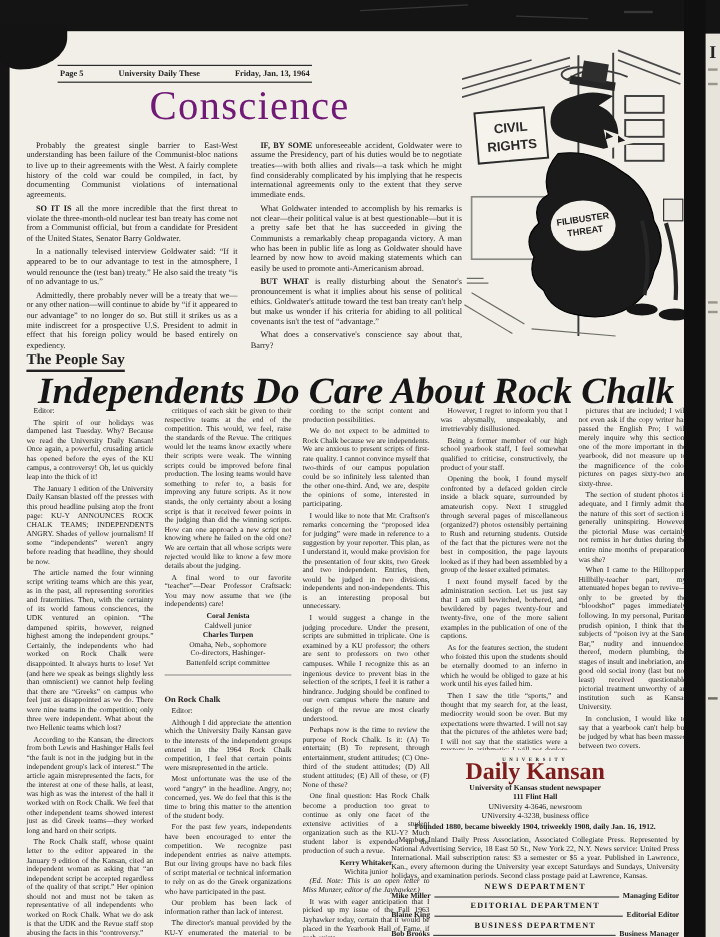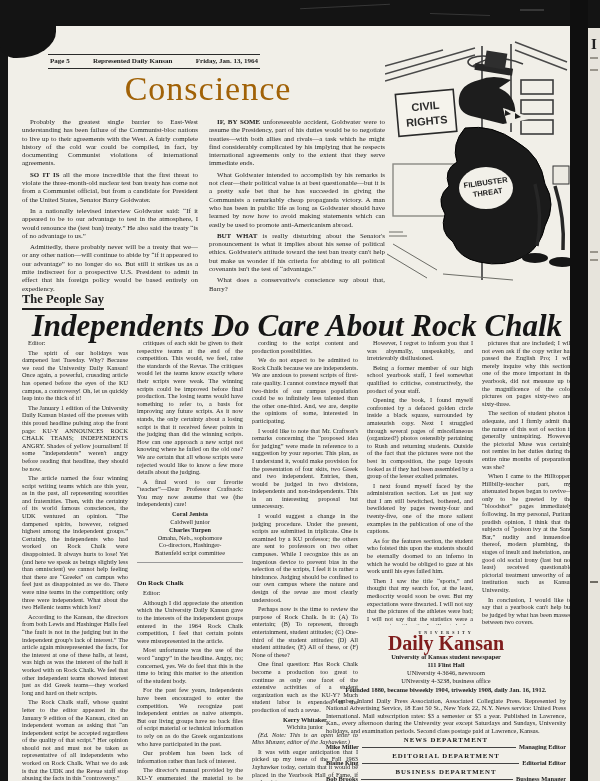--- a/index.html
+++ b/index.html
@@ -7,21 +7,21 @@
         font-family:"Liberation Serif", serif;color:#222;}
   
   .scratch{position:absolute;background:#5a5a5a;opacity:.5;}
   
   .page{position:absolute;left:8px;top:26px;width:562px;height:755px;background:#f1efe8;overflow:hidden;}
   .inkblob{position:absolute;left:0;top:20px;width:56px;height:38px;background:#131313;border-radius:0 8% 70% 30%;z-index:5;}
 
   
   .hdr{position:absolute;top:28px;left:40px;width:208px;border-top:1.5px solid #2a2a2a;border-bottom:1px solid #2a2a2a;
        padding:2px 2px 3px;display:flex;justify-content:space-between;font-size:7px;font-weight:bold;}
-  .title{position:absolute;top:44px;left:10px;width:380px;text-align:center;font-size:34px;letter-spacing:1px;color:#a16207;}
+  .title{position:absolute;top:44px;left:10px;width:380px;text-align:center;font-size:34px;letter-spacing:1px;color:#701a75;}
 
   
   .edit{position:absolute;top:92px;left:14px;width:364px;height:176px;display:flex;gap:11px;overflow:hidden;}
   .ecol{width:176px;font-size:6.9px;line-height:8.3px;text-align:justify;}
   .para{margin:0 0 3px;text-indent:8px;}
   .para .lead{font-weight:bold;}
   .para.noindent{text-indent:0;}
 
   
   .cartoon{position:absolute;top:10px;left:377px;width:185px;height:248px;}
@@ -67,21 +67,21 @@
 
 <div class="scan">
   <div class="scratch" style="left:300px;top:6px;width:90px;height:1px;transform:rotate(-3deg)"></div>
   <div class="scratch" style="left:430px;top:14px;width:60px;height:1px;transform:rotate(2deg)"></div>
   <div class="scratch" style="left:520px;top:9px;width:24px;height:2px"></div>
 
   <div class="page">
 
     <div class="hdr">
       <span>Page 5</span>
-      <span>Represented Daily Kansan</span>
+      <span>University Daily These</span>
       <span>Friday, Jan. 13, 1964</span>
     </div>
 
     <div class="title">Conscience</div>
 
     <div class="edit">
       <div class="ecol">
           <p class="para"><b class="lead"></b><span>Probably the greatest single barrier to East-West understanding has been failure of the Communist-bloc nations to live up to their agreements with the West. A fairly complete history of the cold war could be compiled, in fact, by documenting Communist violations of international agreements.</span></p>
           <p class="para"><b class="lead">SO IT IS</b><span> all the more incredible that the first threat to violate the three-month-old nuclear test ban treaty has come not from a Communist official, but from a candidate for President of the United States, Senator Barry Goldwater.</span></p>
           <p class="para"><b class="lead"></b><span>In a nationally televised interview Goldwater said: “If it appeared to be to our advantage to test in the atmosphere, I would renounce the (test ban) treaty.” He also said the treaty “is of no advantage to us.”</span></p>

